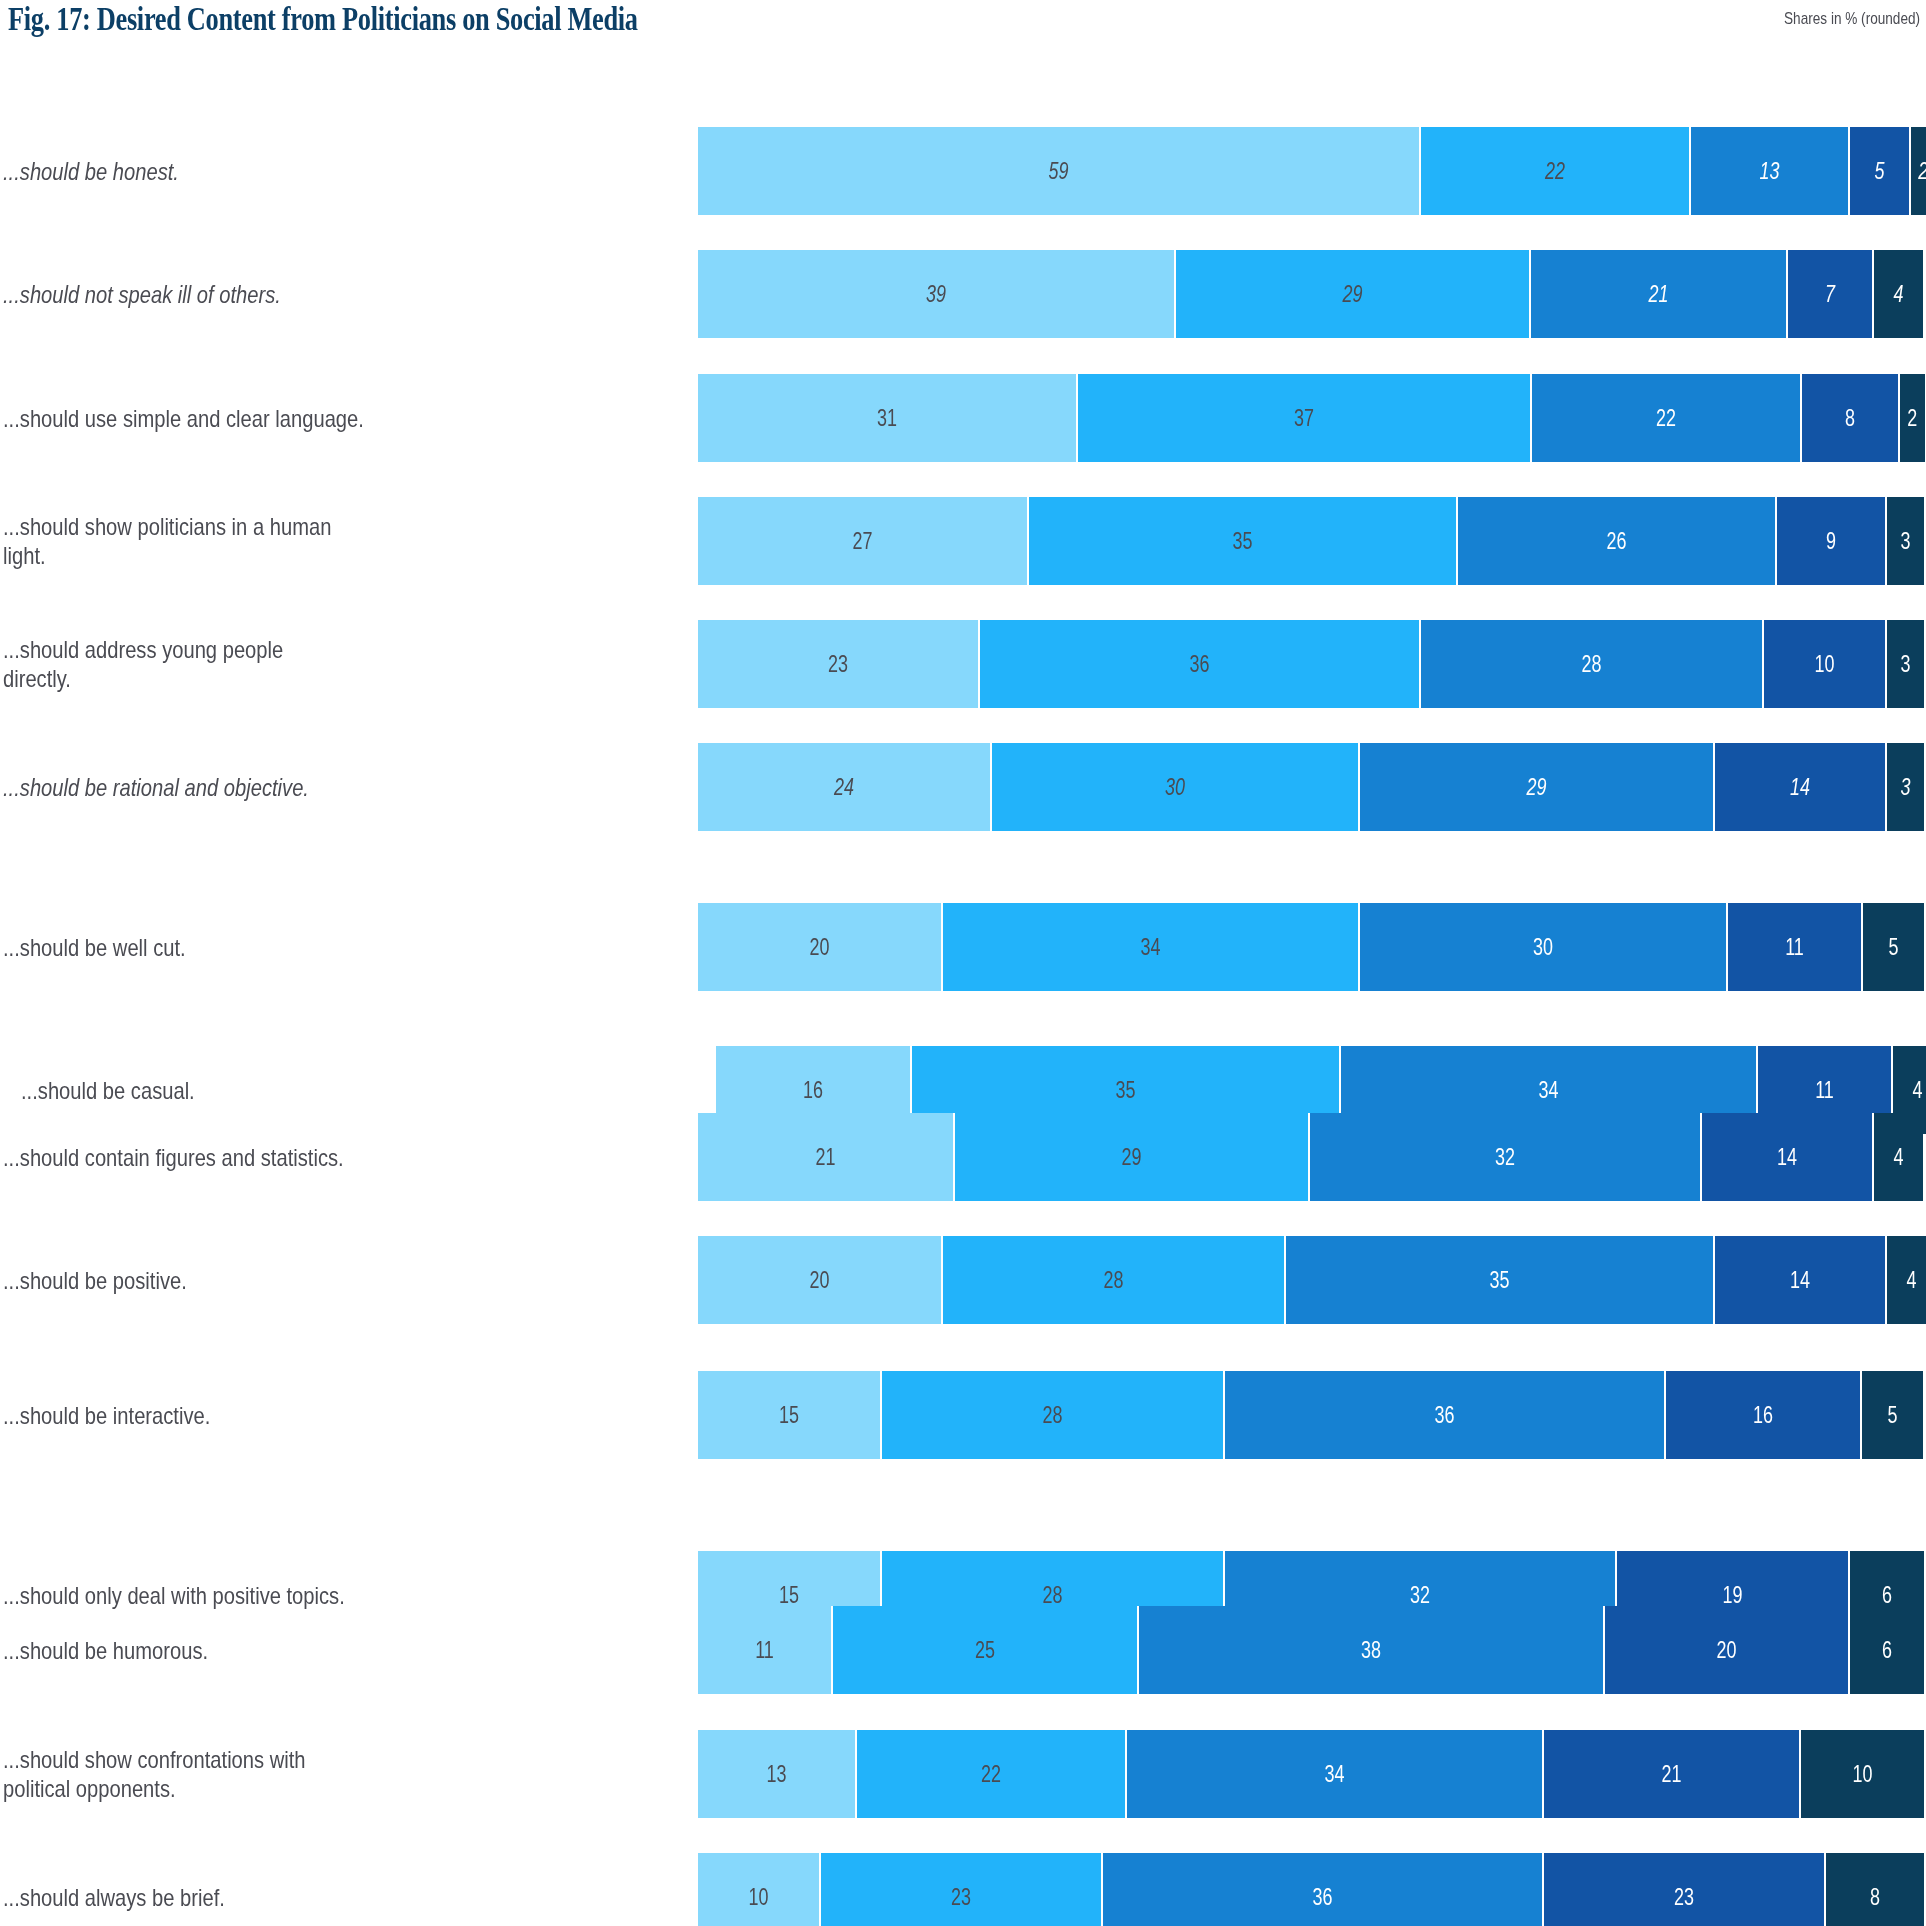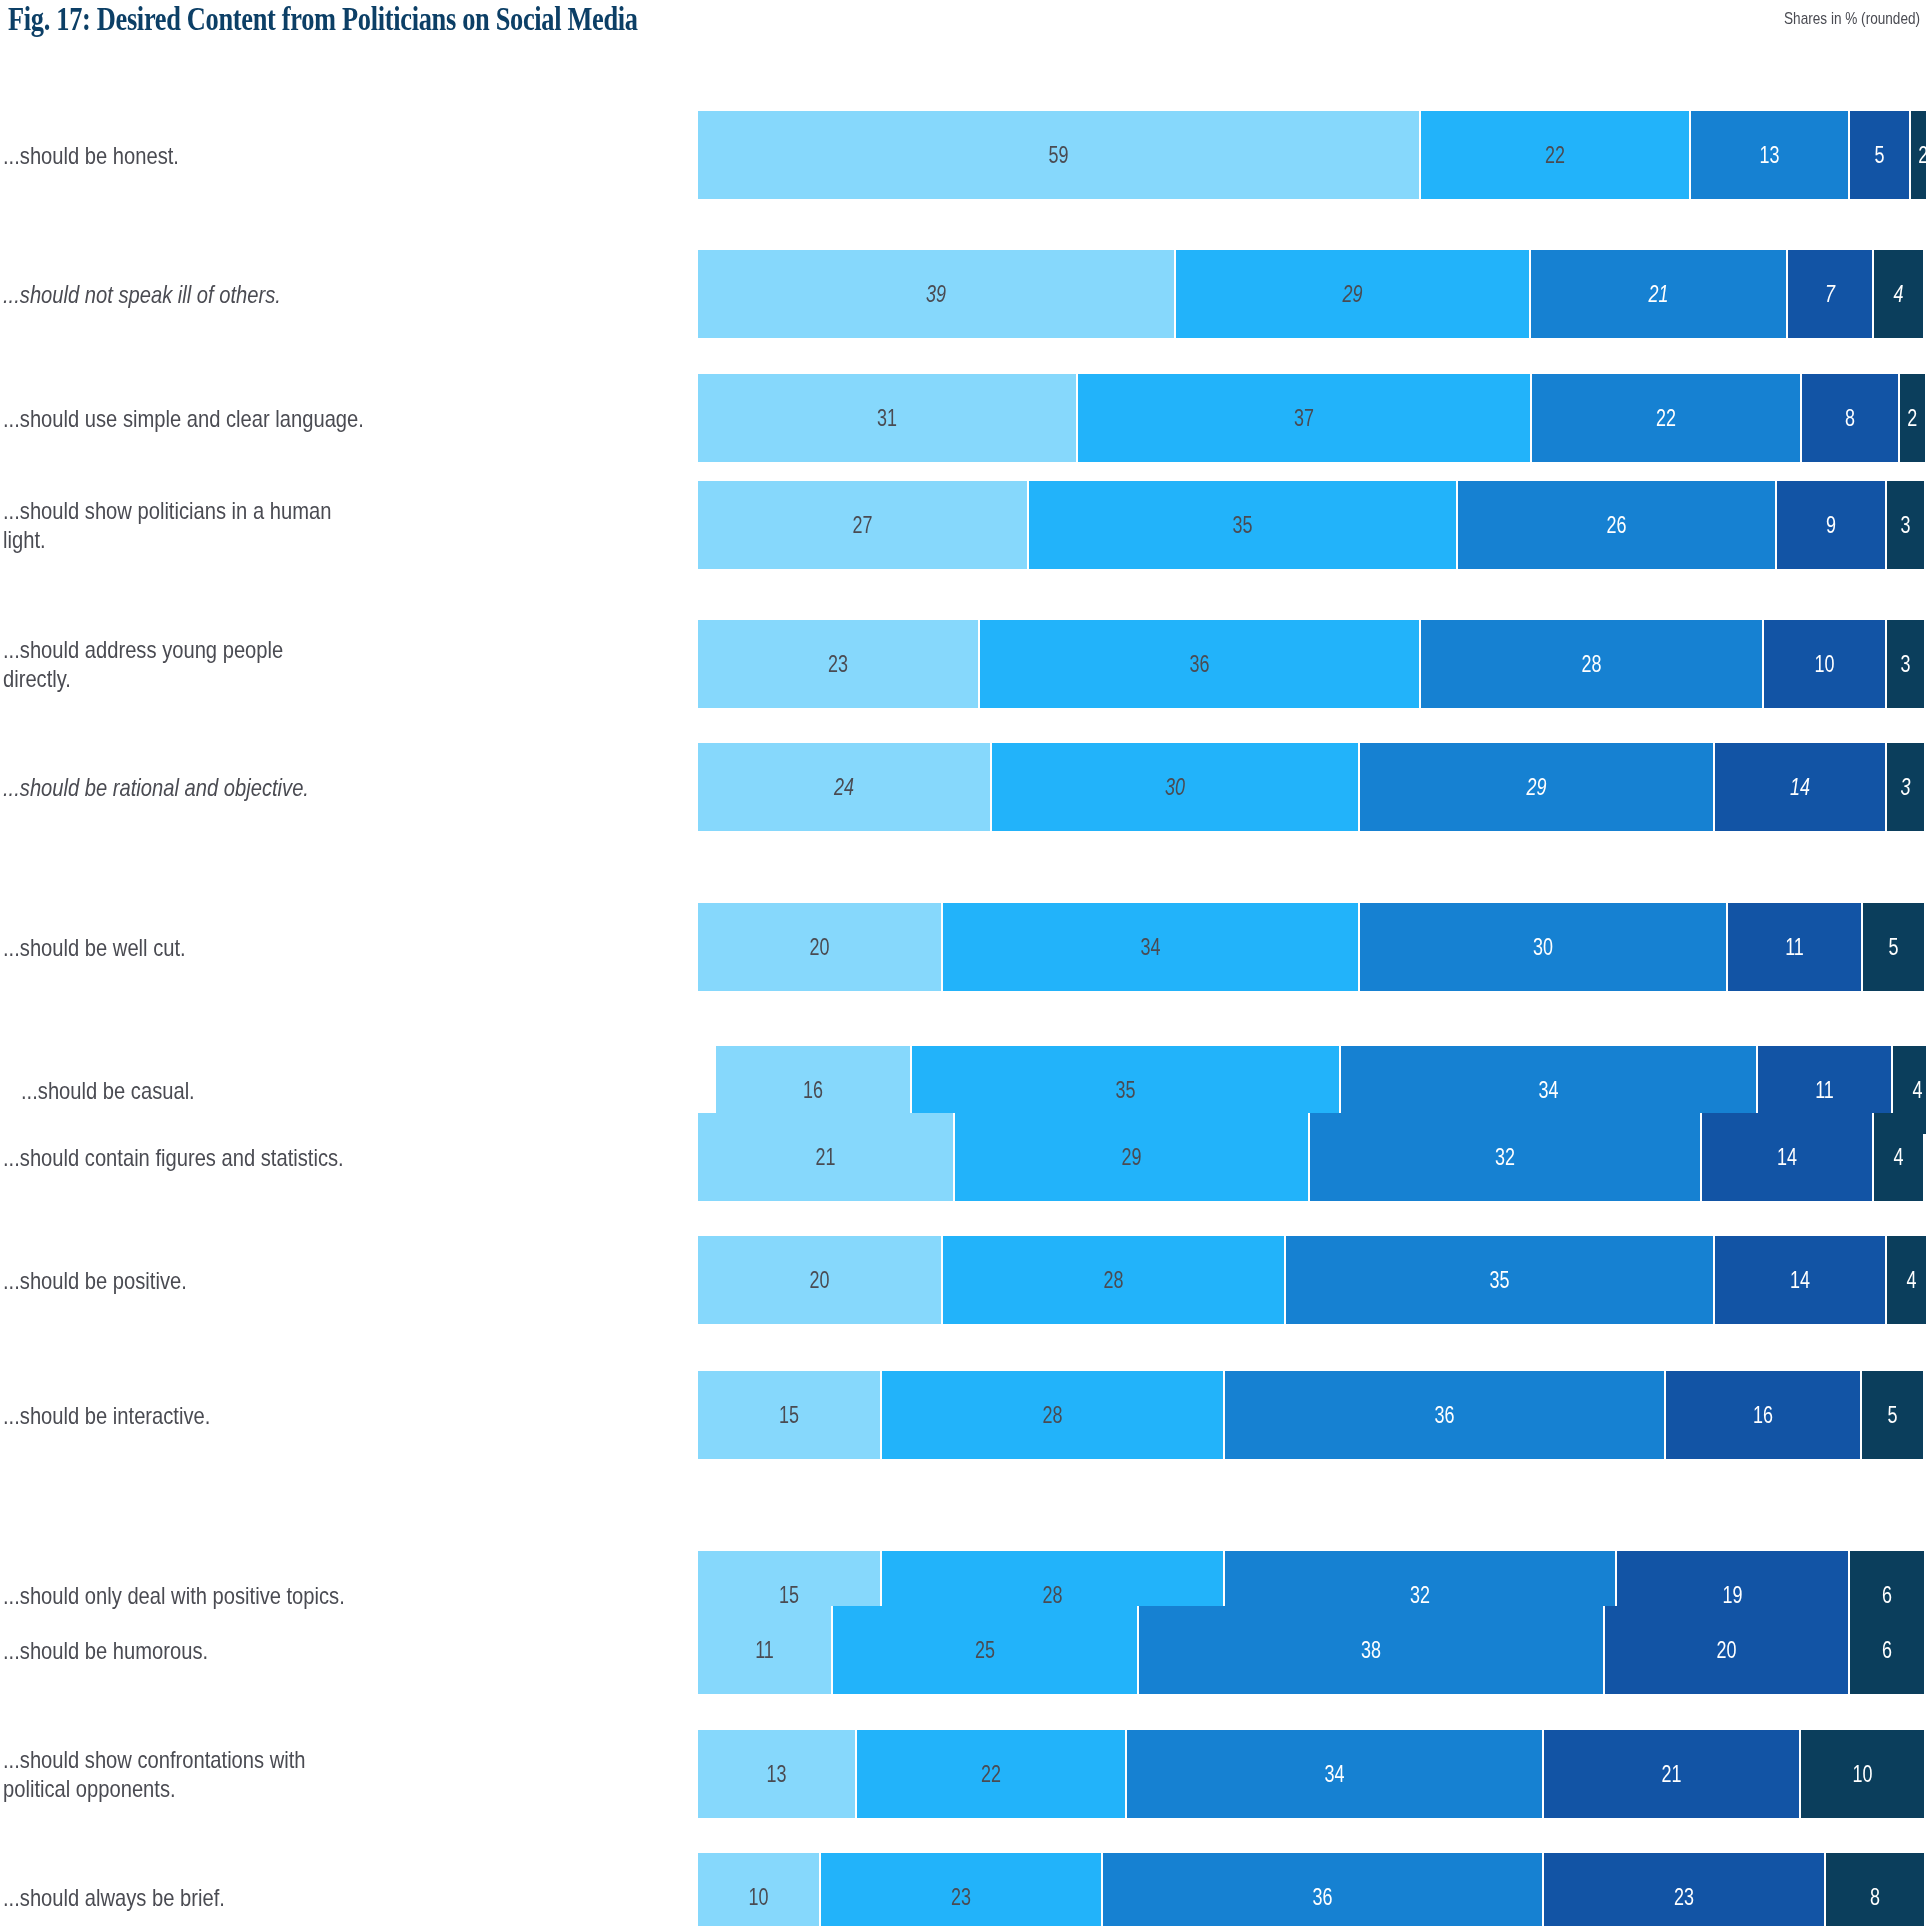--- a/index.html
+++ b/index.html
@@ -93,33 +93,33 @@
 </style>
 </head>
 <body>
 
 <div id="header">
   <div id="chart-title">Fig. 17: Desired Content from Politicians on Social Media</div>
   <div id="shares-note">Shares in % (rounded)</div>
 </div>
 
 <div id="plot">
-    <div class="row" style="top: 88px; height: 134px;">
+    <div class="row" style="top: 104px; height: 134px; font-style: italic;">
       <div class="row-label" style="top: 23px; height: 88px; display: flex; align-items: center;">...should be honest.</div>
       <div class="bar" style="top: 23px; width: 1226px;"><div class="seg dark-txt" style="width: 723px; background: rgb(134, 216, 252);"><span class="seg-val">59</span></div><div class="seg dark-txt" style="width: 270px; background: rgb(34, 179, 250);"><span class="seg-val">22</span></div><div class="seg light-txt" style="width: 159px; background: rgb(22, 129, 210);"><span class="seg-val">13</span></div><div class="seg light-txt" style="width: 61px; background: rgb(18, 84, 165);"><span class="seg-val">5</span></div><div class="seg light-txt" style="width: 24.5px; background: rgb(11, 62, 92); border-right: none;"><span class="seg-val">2</span></div></div>
     </div>
     <div class="row" style="top: 227px; height: 134px; font-style: italic;">
       <div class="row-label" style="top: 23px; height: 88px; display: flex; align-items: center;">...should not speak ill of others.</div>
       <div class="bar" style="top: 23px; width: 1226px;"><div class="seg dark-txt" style="width: 478px; background: rgb(134, 216, 252);"><span class="seg-val">39</span></div><div class="seg dark-txt" style="width: 355px; background: rgb(34, 179, 250);"><span class="seg-val">29</span></div><div class="seg light-txt" style="width: 257px; background: rgb(22, 129, 210);"><span class="seg-val">21</span></div><div class="seg light-txt" style="width: 86px; background: rgb(18, 84, 165);"><span class="seg-val">7</span></div><div class="seg light-txt" style="width: 49px; background: rgb(11, 62, 92); border-right: none;"><span class="seg-val">4</span></div></div>
     </div>
     <div class="row" style="top: 351px; height: 134px;">
       <div class="row-label" style="top: 23px; height: 88px; display: flex; align-items: center;">...should use simple and clear language.</div>
       <div class="bar" style="top: 23px; width: 1226px;"><div class="seg dark-txt" style="width: 380px; background: rgb(134, 216, 252);"><span class="seg-val">31</span></div><div class="seg dark-txt" style="width: 454px; background: rgb(34, 179, 250);"><span class="seg-val">37</span></div><div class="seg light-txt" style="width: 270px; background: rgb(22, 129, 210);"><span class="seg-val">22</span></div><div class="seg light-txt" style="width: 98px; background: rgb(18, 84, 165);"><span class="seg-val">8</span></div><div class="seg light-txt" style="width: 24.5px; background: rgb(11, 62, 92); border-right: none;"><span class="seg-val">2</span></div></div>
     </div>
-    <div class="row" style="top: 458px; height: 134px;">
+    <div class="row" style="top: 474px; height: 134px;">
       <div class="row-label" style="top: 23px; height: 88px; display: flex; align-items: center;">...should show politicians in a human
 light.</div>
       <div class="bar" style="top: 23px; width: 1226px;"><div class="seg dark-txt" style="width: 331px; background: rgb(134, 216, 252);"><span class="seg-val">27</span></div><div class="seg dark-txt" style="width: 429px; background: rgb(34, 179, 250);"><span class="seg-val">35</span></div><div class="seg light-txt" style="width: 319px; background: rgb(22, 129, 210);"><span class="seg-val">26</span></div><div class="seg light-txt" style="width: 110px; background: rgb(18, 84, 165);"><span class="seg-val">9</span></div><div class="seg light-txt" style="width: 37px; background: rgb(11, 62, 92); border-right: none;"><span class="seg-val">3</span></div></div>
     </div>
     <div class="row" style="top: 597px; height: 134px;">
       <div class="row-label" style="top: 23px; height: 88px; display: flex; align-items: center;">...should address young people
 directly.</div>
       <div class="bar" style="top: 23px; width: 1226px;"><div class="seg dark-txt" style="width: 282px; background: rgb(134, 216, 252);"><span class="seg-val">23</span></div><div class="seg dark-txt" style="width: 441px; background: rgb(34, 179, 250);"><span class="seg-val">36</span></div><div class="seg light-txt" style="width: 343px; background: rgb(22, 129, 210);"><span class="seg-val">28</span></div><div class="seg light-txt" style="width: 123px; background: rgb(18, 84, 165);"><span class="seg-val">10</span></div><div class="seg light-txt" style="width: 37px; background: rgb(11, 62, 92); border-right: none;"><span class="seg-val">3</span></div></div>
     </div>
     <div class="row" style="top: 720px; height: 134px; font-style: italic;">

